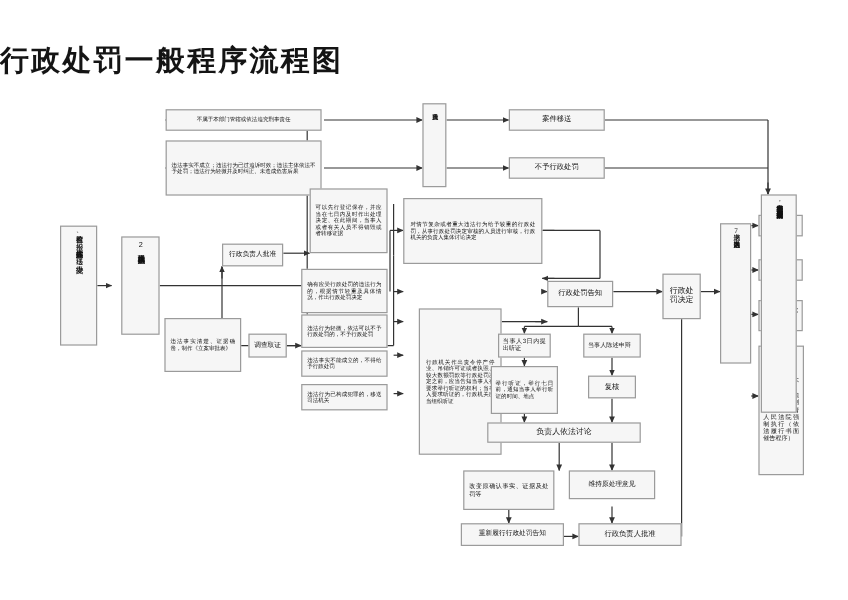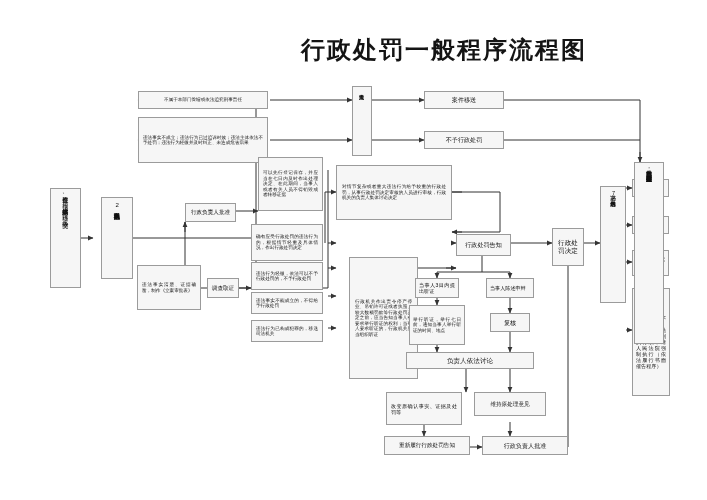--- a/index.html
+++ b/index.html
@@ -9,21 +9,21 @@
     font-family:"Liberation Sans","DejaVu Sans",sans-serif;
     color:#111;
     overflow:hidden;
     position:relative;
   }
   #canvas{position:absolute;inset:0;}
   #svg-layer{position:absolute;left:0;top:0;width:707px;height:500px;pointer-events:none;}
   .title{
     position:absolute;
     left:0;top:34px;width:587px;
-    text-align:right;
+    text-align:left;
     font-family:"DejaVu Serif","Liberation Serif",serif;
     font-size:24px;
     font-weight:700;
     letter-spacing:2px;
     color:#141414;
   }
   .node{
     position:absolute;
     box-sizing:border-box;
     border:1px solid #9b9b9b;

